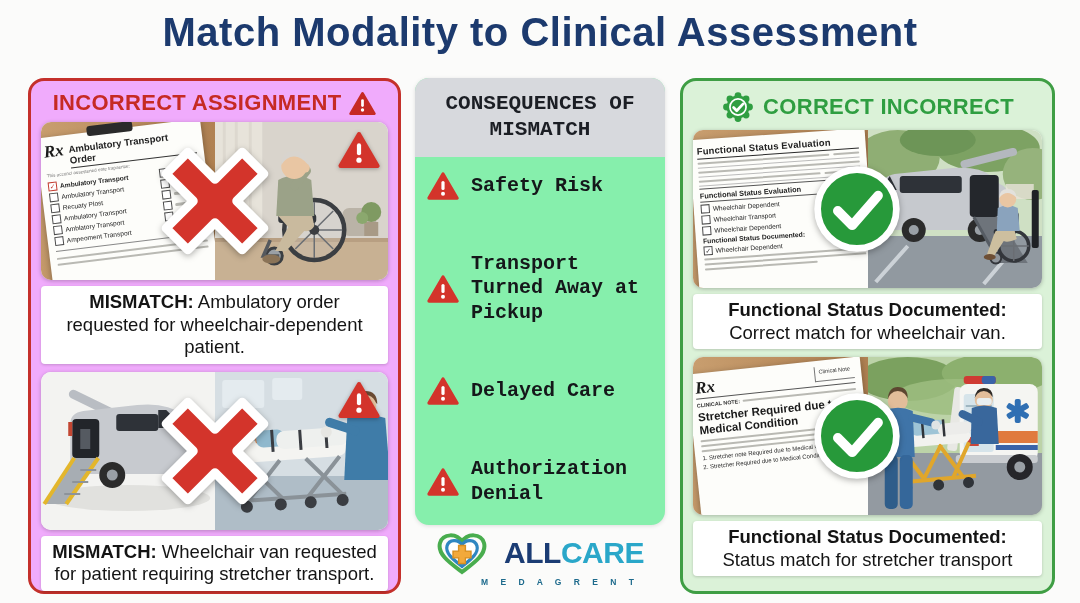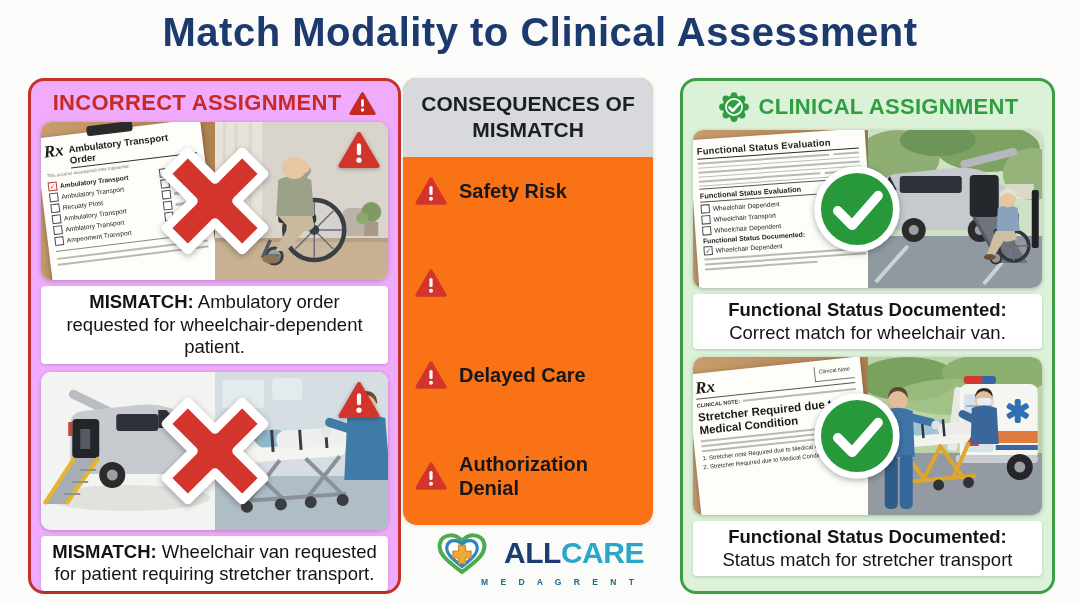--- a/index.html
+++ b/index.html
@@ -5,22 +5,22 @@
   html,body{margin:0;padding:0;background:#fbfbfa;}
   .page{position:relative;width:1080px;height:600px;overflow:hidden;background:#fbfbfa;
         font-family:"Liberation Sans","DejaVu Sans",sans-serif;}
   
   .main-title{position:absolute;top:10px;left:0;width:100%;text-align:center;
     font-size:40px;font-weight:800;letter-spacing:.5px;color:#1c3a6e;}
   
   .panel{position:absolute;top:78px;border-radius:16px;box-sizing:border-box;}
   .panel-left{left:28px;width:373px;height:516px;background:#f0abfc;border:3px solid #c4302b;}
   .panel-right{left:680px;width:375px;height:516px;background:#dbf2d8;border:3px solid #3f9e44;}
-  .panel-mid{left:403px;width:250px;height:447px;background:#f97316;border-radius:14px;
-    box-shadow:0 1px 4px rgba(0,0,0,.12);}
+  .panel-mid{left:415px;width:250px;height:447px;background:#86efac;border-radius:14px;
+    box-shadow:0 1px 4px rgba(0,0,0,.12);font-family:Liberation Mono, monospace;}
   .panel-head{display:flex;align-items:center;justify-content:center;gap:8px;
     padding:9px 4px 6px;font-size:22px;font-weight:800;letter-spacing:.3px;}
   .panel-left .panel-head{color:#c62a24;}
   .panel-right .panel-head{color:#2f9e41;}
   .mid-head{background:#d7d9dd;border-radius:14px 14px 0 0;text-align:center;
     padding:13px 8px;font-size:21px;font-weight:800;color:#1b1e24;line-height:1.25;}
   .mid-body{display:flex;flex-direction:column;justify-content:space-around;
     padding:6px 12px 14px;height:352px;gap:34px;}
   .mid-item{display:flex;align-items:center;gap:12px;}
   .mid-item svg{flex:none;}
@@ -299,20 +299,21 @@
             <circle cx="12" cy="16.8" r="1.5" fill="#fff"></circle>
         </svg>
         <span>Safety Risk</span>
       </div>
       <div class="mid-item">
         <svg width="32" height="30" viewBox="0 0 24 22">
           <path d="M12 2 L22.5 20 H1.5 Z" fill="#d3342b" stroke="#d3342b" stroke-width="2.5" stroke-linejoin="round"></path>
           <rect x="10.8" y="7.2" width="2.4" height="6.8" rx="1.2" fill="#fff"></rect>
             <circle cx="12" cy="16.8" r="1.5" fill="#fff"></circle>
         </svg>
+        <span>Transport Turned Away at Pickup</span>
       </div>
       <div class="mid-item">
         <svg width="32" height="30" viewBox="0 0 24 22">
           <path d="M12 2 L22.5 20 H1.5 Z" fill="#d3342b" stroke="#d3342b" stroke-width="2.5" stroke-linejoin="round"></path>
           <rect x="10.8" y="7.2" width="2.4" height="6.8" rx="1.2" fill="#fff"></rect>
             <circle cx="12" cy="16.8" r="1.5" fill="#fff"></circle>
         </svg>
         <span>Delayed Care</span>
       </div>
       <div class="mid-item">
@@ -348,21 +349,21 @@
             <circle cx="33.5" cy="20" r="4"></circle>
           <circle cx="10.5" cy="10.5" r="4"></circle>
             <circle cx="29.5" cy="10.5" r="4"></circle>
           <circle cx="10.5" cy="29.5" r="4"></circle>
             <circle cx="29.5" cy="29.5" r="4"></circle>
           <circle cx="20" cy="20" r="13.5"></circle>
         </g>
         <circle cx="20" cy="20" r="9.5" fill="none" stroke="#fff" stroke-width="2"></circle>
         <path d="M14.8 20.6 l3.7 3.8 L26 16.4" fill="none" stroke="#fff" stroke-width="3.2" stroke-linecap="round" stroke-linejoin="round"></path>
       </svg>
-      <span>CLINICAL ASSIGNMENT</span>
+      <span>CORRECT INCORRECT</span>
     </div>
 
     <div class="photo-card">
       <div class="half wood">
         <div class="paper formC">
           <div class="fc-title">Functional Status Evaluation</div>
           <div class="fc-field">
               <div class="bar thin"></div>
               <div class="bar thin" style="flex:0 0 26px;"></div>
             </div>

